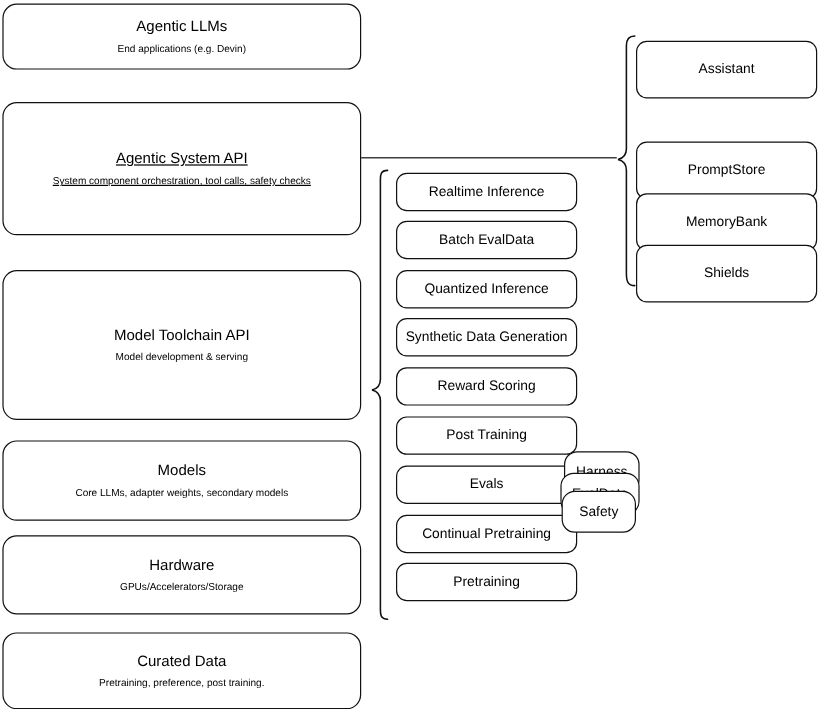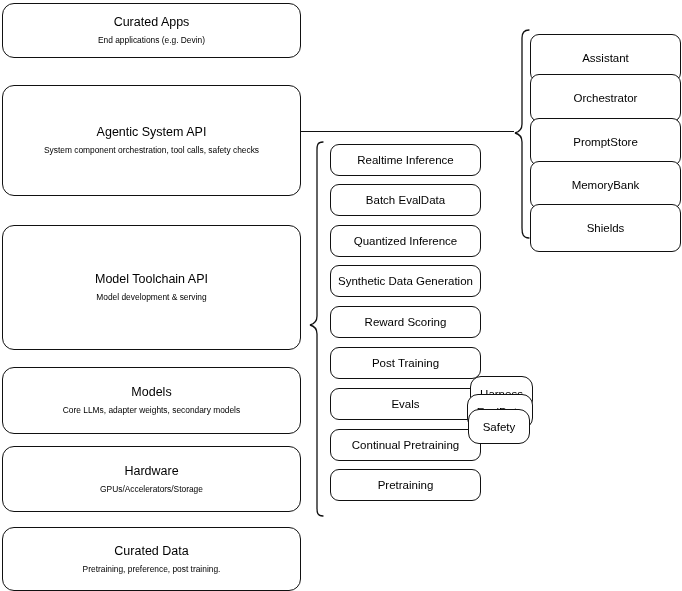--- a/index.html
+++ b/index.html
@@ -95,25 +95,25 @@
   }
   .brace { position: absolute; z-index: 2; }
   .brace svg { display: block; }
 </style>
 </head>
 <body>
 
 <div id="canvas">
 
   <div class="node layer" style="top:3px;height:55px;">
-    <div class="title">Curated Apps</div>
+    <div class="title">Agentic LLMs</div>
     <div class="sub">End applications (e.g. Devin)</div>
   </div>
 
-  <div class="node layer" style="top:85px;height:111px;">
+  <div class="node layer" style="top:85px;height:111px;text-decoration:underline;">
     <div class="title">Agentic System API</div>
     <div class="sub">System component orchestration, tool calls, safety checks</div>
   </div>
 
   <div class="node layer" style="top:225px;height:125px;">
     <div class="title">Model Toolchain API</div>
     <div class="sub">Model development &amp; serving</div>
   </div>
 
   <div class="node layer" style="top:367px;height:67px;">
@@ -179,23 +179,20 @@
   <div class="pill" style="left:467px;top:394px;width:66px;">
     <span>EvalData</span>
   </div>
   <div class="pill" style="left:468px;top:409px;width:62px;">
     <span>Safety</span>
   </div>
 
   <div class="node right" style="top:34px;">
     <div class="title">Assistant</div>
   </div>
-  <div class="node right" style="top:74px;">
-    <div class="title">Orchestrator</div>
-  </div>
   <div class="node right" style="top:118px;">
     <div class="title">PromptStore</div>
   </div>
   <div class="node right" style="top:161px;">
     <div class="title">MemoryBank</div>
   </div>
   <div class="node right" style="top:204px;">
     <div class="title">Shields</div>
   </div>
 

